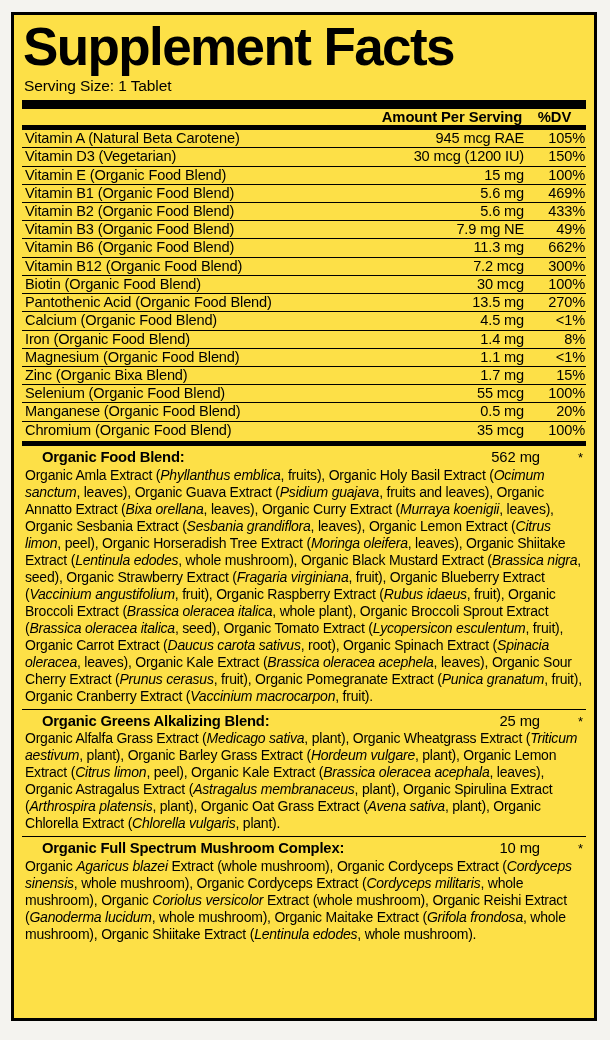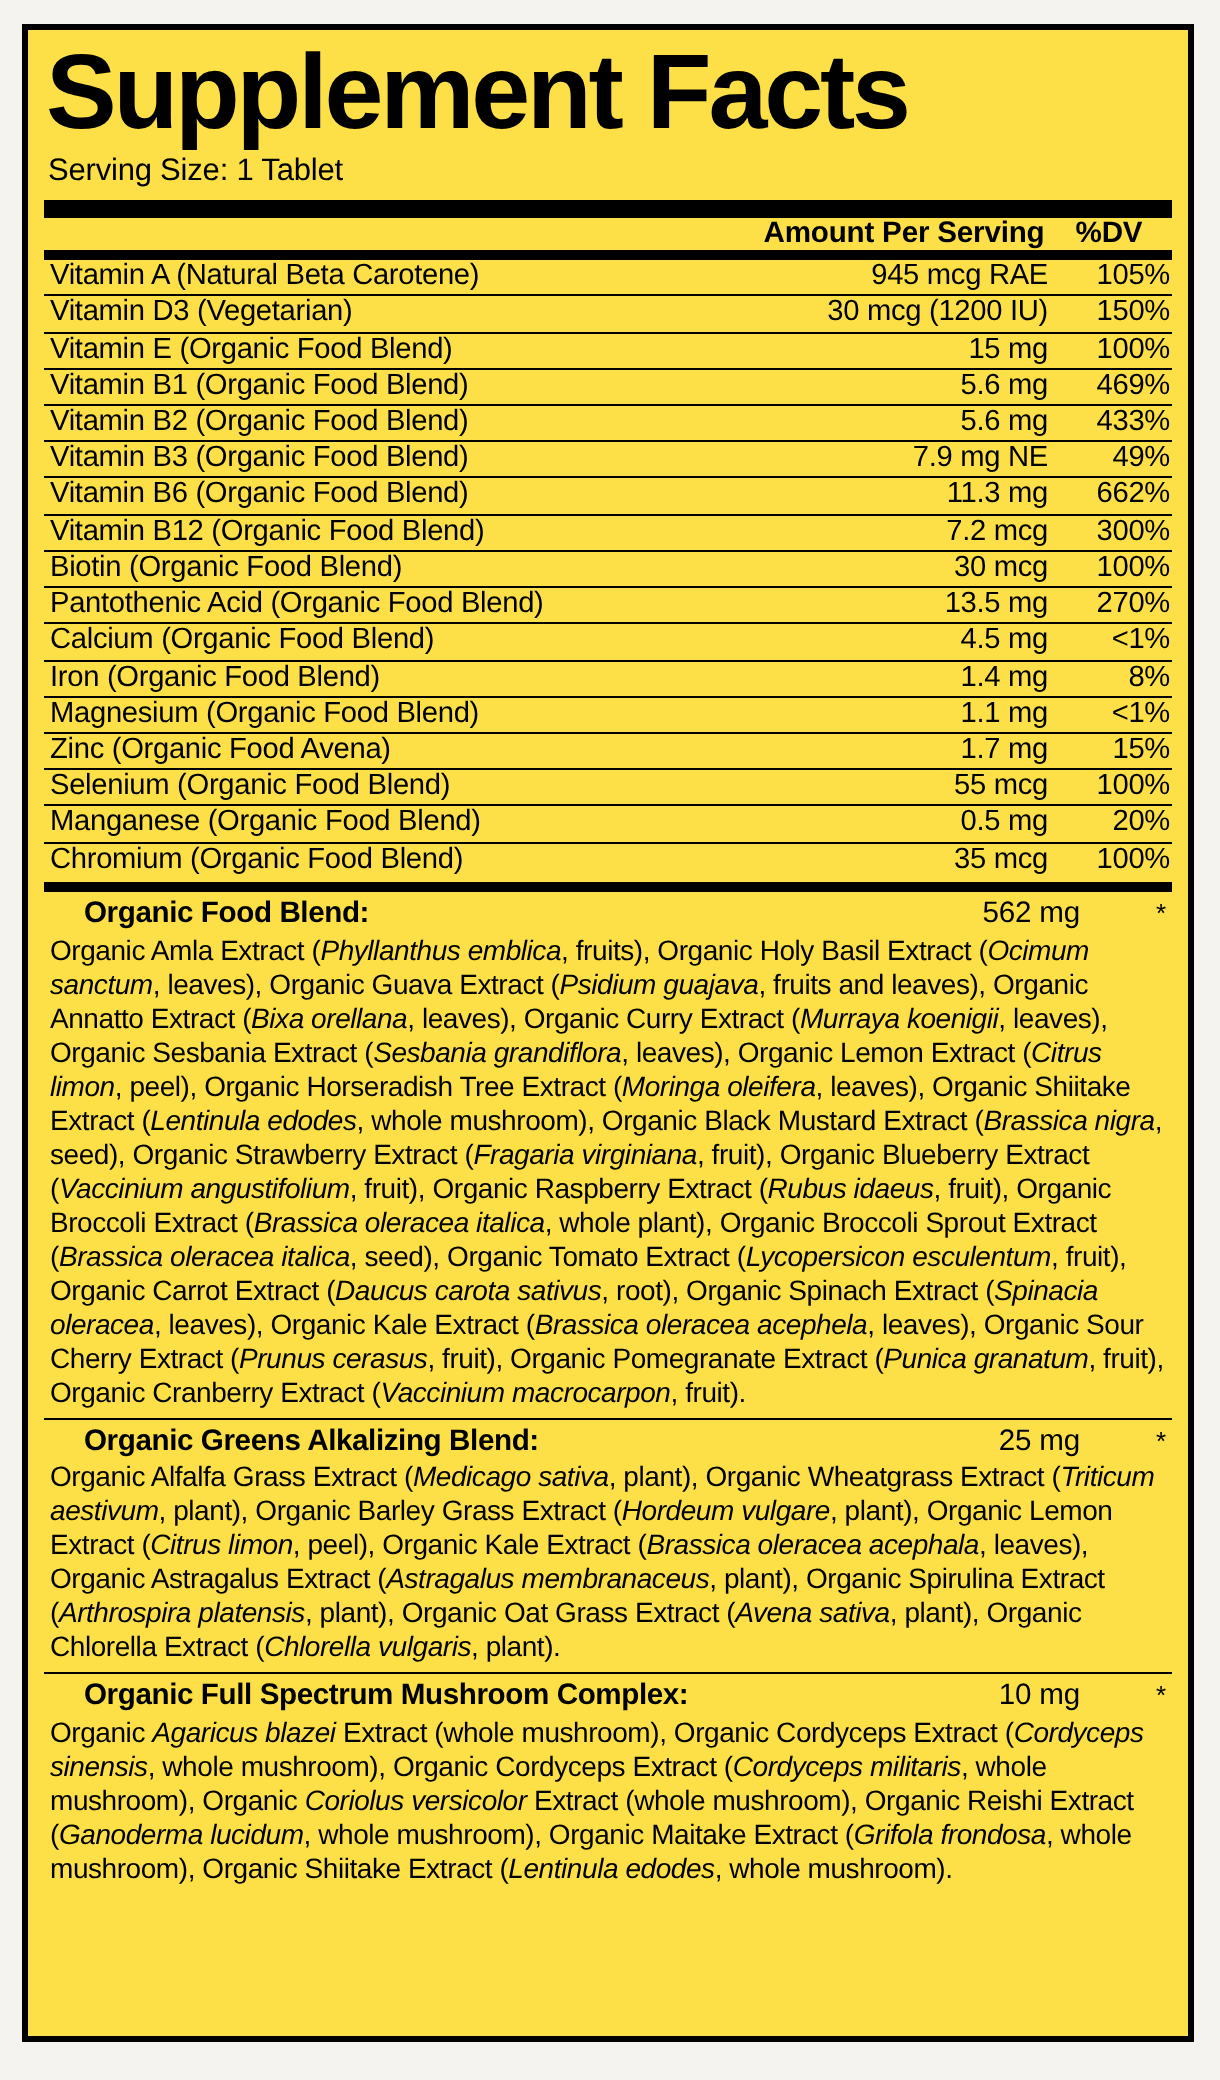--- a/index.html
+++ b/index.html
@@ -227,21 +227,21 @@
           <td class="col-name">Iron (Organic Food Blend)</td>
           <td class="col-amount">1.4 mg</td>
           <td class="col-dv">8%</td>
         </tr>
         <tr>
           <td class="col-name">Magnesium (Organic Food Blend)</td>
           <td class="col-amount">1.1 mg</td>
           <td class="col-dv">&lt;1%</td>
         </tr>
         <tr>
-          <td class="col-name">Zinc (Organic Food Avena)</td>
+          <td class="col-name">Zinc (Organic Bixa Blend)</td>
           <td class="col-amount">1.7 mg</td>
           <td class="col-dv">15%</td>
         </tr>
         <tr>
           <td class="col-name">Selenium (Organic Food Blend)</td>
           <td class="col-amount">55 mcg</td>
           <td class="col-dv">100%</td>
         </tr>
         <tr>
           <td class="col-name">Manganese (Organic Food Blend)</td>

